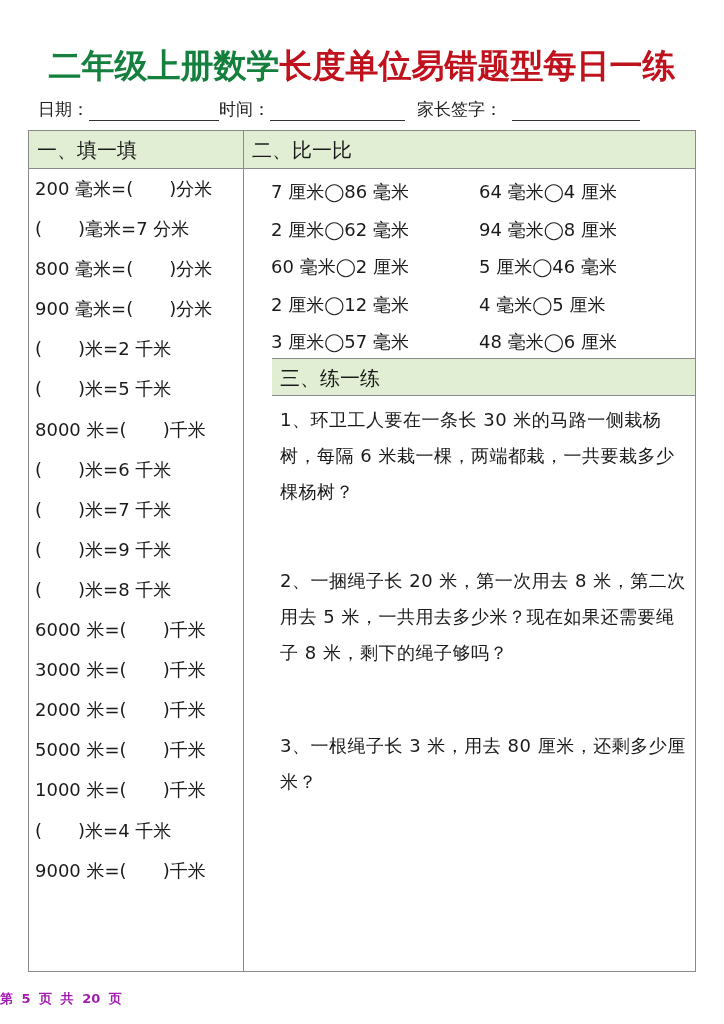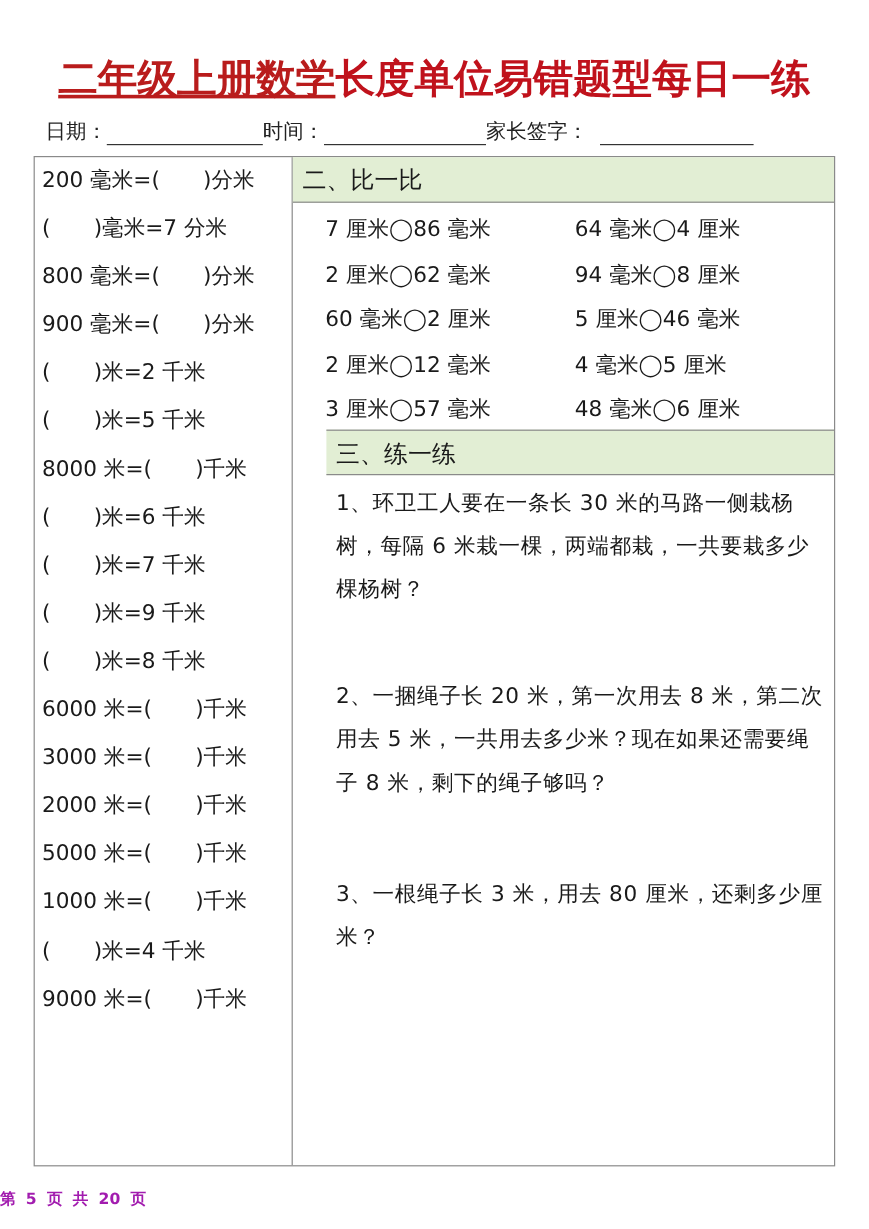--- a/index.html
+++ b/index.html
@@ -1,20 +1,20 @@
 <!DOCTYPE html>
 <html><head>
 <meta charset="utf-8">
 <style>
   html, body { margin:0; padding:0; background:#ffffff; }
   body { width:724px; height:1024px; position:relative; overflow:hidden;
          font-family:"DejaVu Sans", "Liberation Sans", sans-serif; color:#1a1a1a; }
   .title { position:absolute; top:44px; left:0; width:724px; text-align:center;
            font-size:33px; font-weight:bold; letter-spacing:0px; white-space:nowrap; }
-  .title .black { color:#b91c1c;text-decoration:underline; }
+  .title .black { color:#15803d; }
   .title .red { color:#c0121c; }
   .meta { position:absolute; top:98px; left:38px; width:660px; font-size:17px; color:#222; display:flex; align-items:flex-end; }
   .meta .lbl { white-space:nowrap; }
   .meta .line { border-bottom:1px solid #333; height:20px; display:inline-block; }
   .sheet { position:absolute; left:28px; top:130px; width:668px; height:842px;
            border:1.5px solid #8a8a8a; box-sizing:border-box; }
   .col-left { position:absolute; left:0; top:0; width:215px; height:100%; border-right:1.5px solid #8a8a8a; box-sizing:border-box; }
   .col-right { position:absolute; left:215px; top:0; right:0; height:100%; }
   .sec-head { background:#e2eed4; height:38px; line-height:38px; font-size:20px; padding-left:8px;
               border-bottom:1.5px solid #8a8a8a; box-sizing:border-box; color:#1a1a1a; }
@@ -33,26 +33,27 @@
 
 <div class="title">
   <span class="black">二年级上册数学</span><span class="red">长度单位易错题型每日一练</span>
 </div>
 
 <div class="meta">
   <span class="lbl">日期：</span>
   <span class="line" style="width:130px"></span>
   <span class="lbl">时间：</span>
   <span class="line" style="width:135px"></span>
-  <span class="lbl" style="margin-left:0">家长签字：</span>
+  <span class="lbl" style="margin-left:12px">家长签字：</span>
   <span class="line" style="width:128px;margin-left:10px"></span>
 </div>
 
 <div class="sheet">
   <div class="col-left">
+    <div class="sec-head">一、填一填</div>
     <ul class="fill-list">
       <li>200 毫米=(　　)分米</li>
       <li>(　　)毫米=7 分米</li>
       <li>800 毫米=(　　)分米</li>
       <li>900 毫米=(　　)分米</li>
       <li>(　　)米=2 千米</li>
       <li>(　　)米=5 千米</li>
       <li>8000 米=(　　)千米</li>
       <li>(　　)米=6 千米</li>
       <li>(　　)米=7 千米</li>

